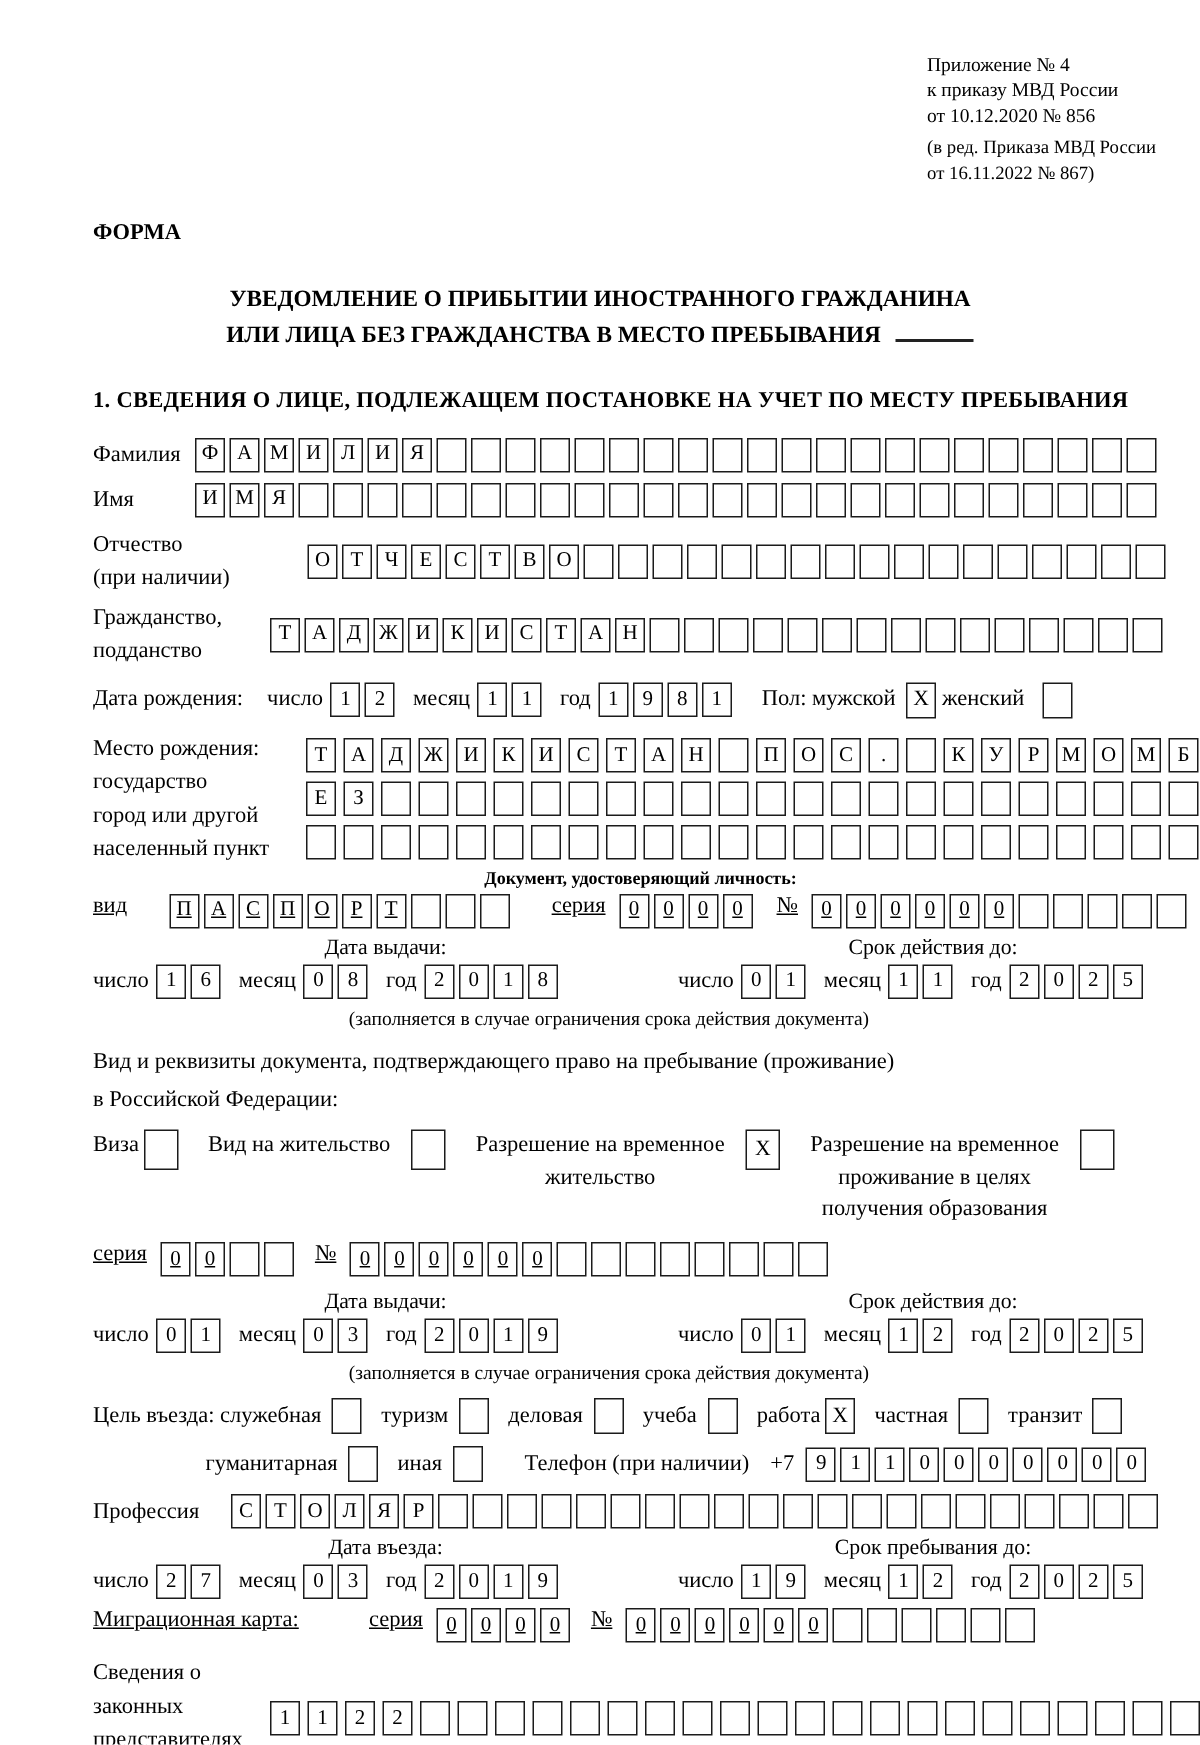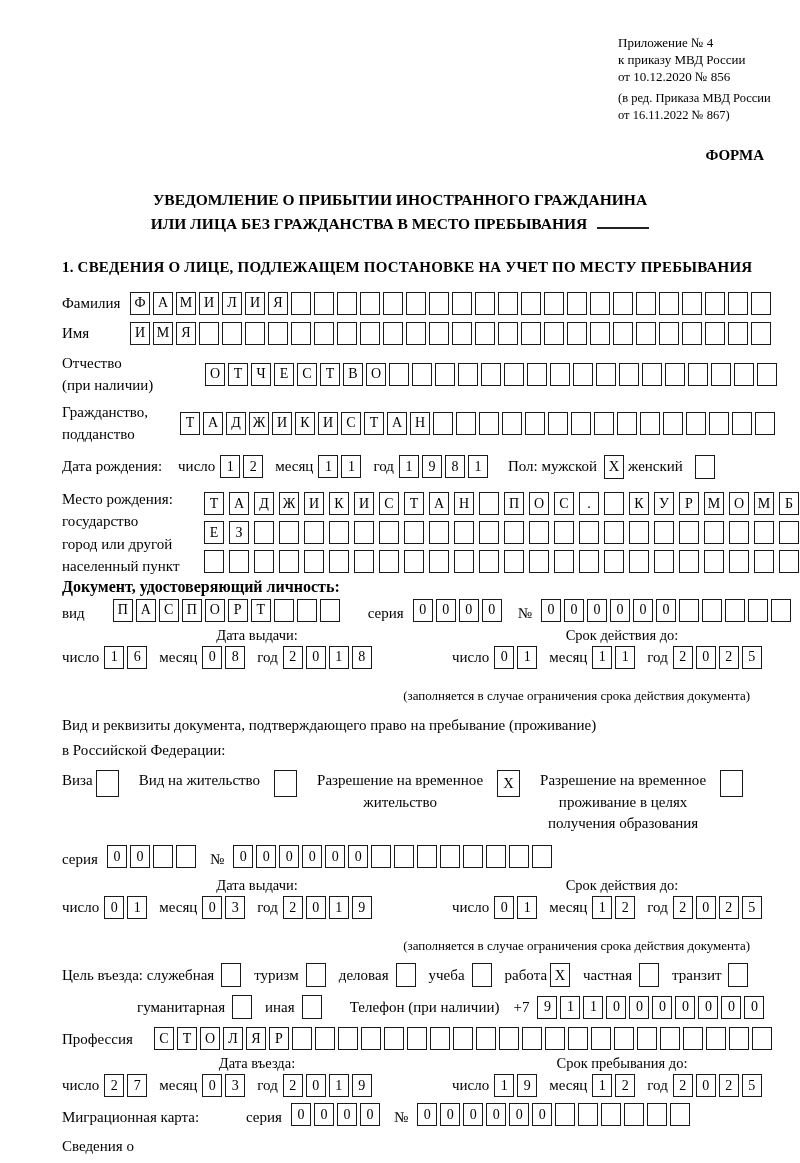--- a/index.html
+++ b/index.html
@@ -4,21 +4,21 @@
 <style>
   * { box-sizing: border-box; margin: 0; padding: 0; }
   html, body { width: 800px; height: 1163px; overflow: hidden; background: #fff; color: #000;
     font-family: "Liberation Serif", serif; }
   .page { padding: 34px 8px 0 62px; width: 800px; }
 
   
   .hdr { margin-left: 556px; font-size: 13px; line-height: 1.32; }
   .hdr-small { font-size: 12.5px; }
   .gap-top { margin-top: 5px; }
-  .forma { text-align: right; padding-right: 28px; font-weight: bold; font-size: 15px; margin-top: 24px; }
+  .forma { padding-right: 28px; font-weight: bold; font-size: 15px; margin-top: 24px; }
 
   .title { width: 728px; transform: translateX(-26px); text-align: center; font-weight: bold;
     font-size: 15.5px; line-height: 1.5; margin-top: 24px; }
   .title-blank { display: inline-block; width: 52px; border-bottom: 2px solid #222; margin-left: 10px; }
 
   .sec-heading { font-weight: bold; font-size: 15px; margin-top: 24px; margin-bottom: 16px; letter-spacing: .2px; }
 
   
   .row { display: flex; align-items: center; margin-bottom: 7px; }
   .lbl { font-size: 15px; line-height: 1.35; flex: 0 0 auto; }
@@ -37,36 +37,36 @@
   
   .date-headers { display: flex; font-size: 14.5px; margin-bottom: 2px; }
   .dh-left { width: 390px; text-align: center; }
   .dh-right { flex: 1; text-align: center; }
   .date-row { display: flex; }
   .dcol-left { width: 390px; }
   .dateline { display: flex; align-items: center; font-size: 15px; }
   .dateline .dlabel { margin-right: 5px; }
   .dateline .cells { margin-right: 12px; }
   .dateline .cells:last-child { margin-right: 0; }
-  .date-note { text-align: right; font-size: 13px; margin-top: 19px; padding-right: 42px; }
+  .date-note { text-align: center; font-size: 13px; margin-top: 5px; padding-right: 42px; }
   .dates-block { margin-bottom: 9px; margin-top: 4px; }
 
   
   .permit-text { font-size: 15px; line-height: 1.7; }
   .permit-row { display: flex; align-items: flex-start; margin-top: 6px; margin-bottom: 10px; }
   .opt-multi { font-size: 15px; text-align: center; line-height: 1.45; }
   .ml14 { margin-left: 14px; } .ml20 { margin-left: 20px; }
 
   .purpose-row { display: flex; align-items: center; margin-bottom: 8px; font-size: 15px; flex-wrap: nowrap; }
   .purpose-row .lbl { margin-left: 13px; }
   .purpose-row .lbl:first-child { margin-left: 0; }
   .indent75 { padding-left: 75px; }
   .phone-prefix { margin-left: 14px; margin-right: 8px; }
 
-  .serline { display: flex; align-items: flex-end; font-size: 15px; margin-bottom: 9px; }
+  .serline { display: flex; align-items: flex-start; font-size: 15px; margin-bottom: 9px; text-decoration: underline; }
   .serline .slabel { margin-right: 9px; }
   .serline .cells { margin-right: 14px; }
 </style>
 </head>
 <body>
 
 <div class="page">
 
   <div class="hdr">
     <div>Приложение № 4</div>
@@ -329,21 +329,21 @@
           <span class="cell"></span>
           <span class="cell"></span>
           <span class="cell"></span>
           <span class="cell"></span>
           <span class="cell"></span>
           <span class="cell"></span>
         </span>
     </span>
   </div>
 
-  <div style="text-align:left;font-weight:bold;font-size:16px;margin-bottom:3px">Документ, удостоверяющий личность:</div>
+  <div style="text-align:center;font-weight:bold;font-size:12px;margin-bottom:3px">Документ, удостоверяющий личность:</div>
 
   <div class="serline" style="margin-bottom:5px">
     <span class="slabel" style="margin-right:28px">вид</span>
     <span class="cells">
         <span class="cell">П</span>
         <span class="cell">А</span>
         <span class="cell">С</span>
         <span class="cell">П</span>
         <span class="cell">О</span>
         <span class="cell">Р</span>

